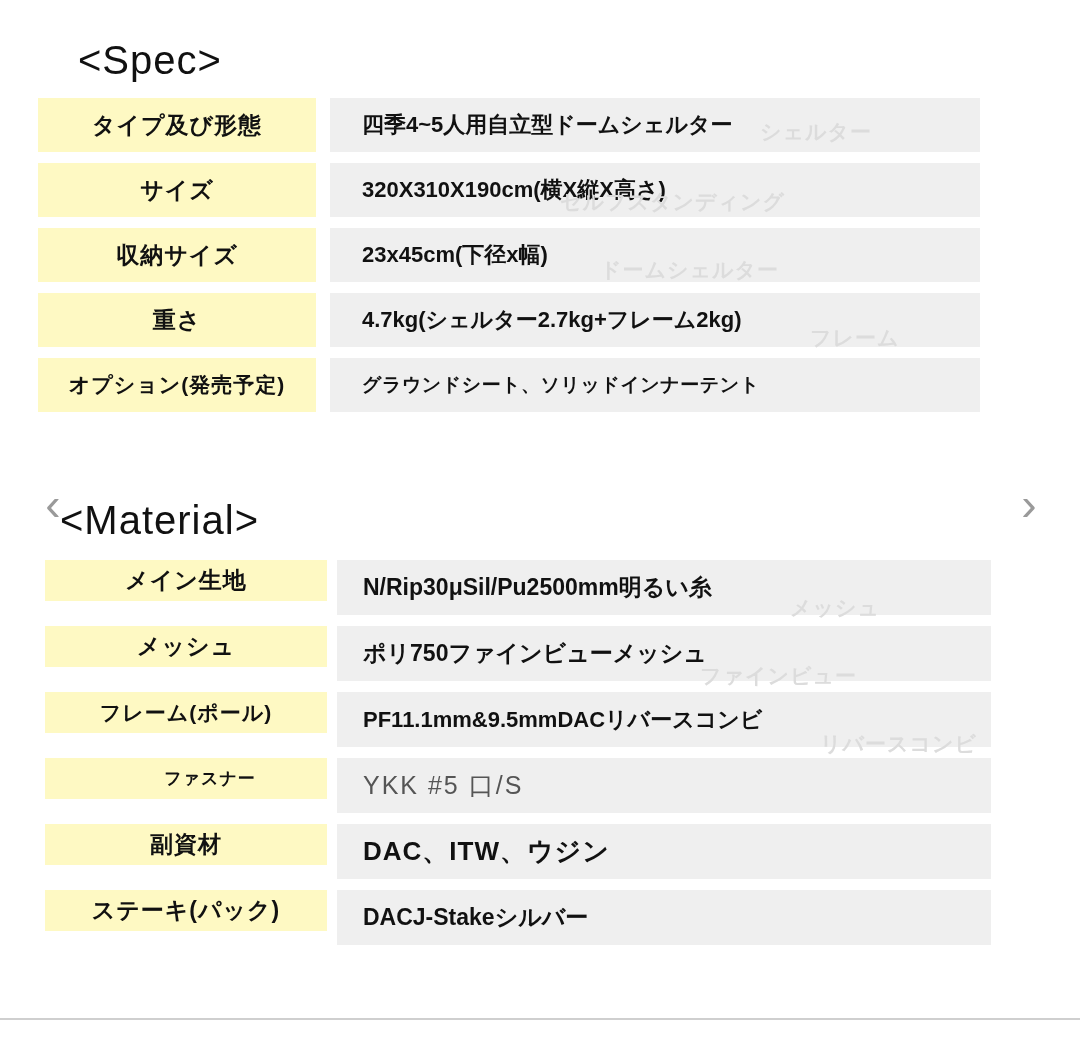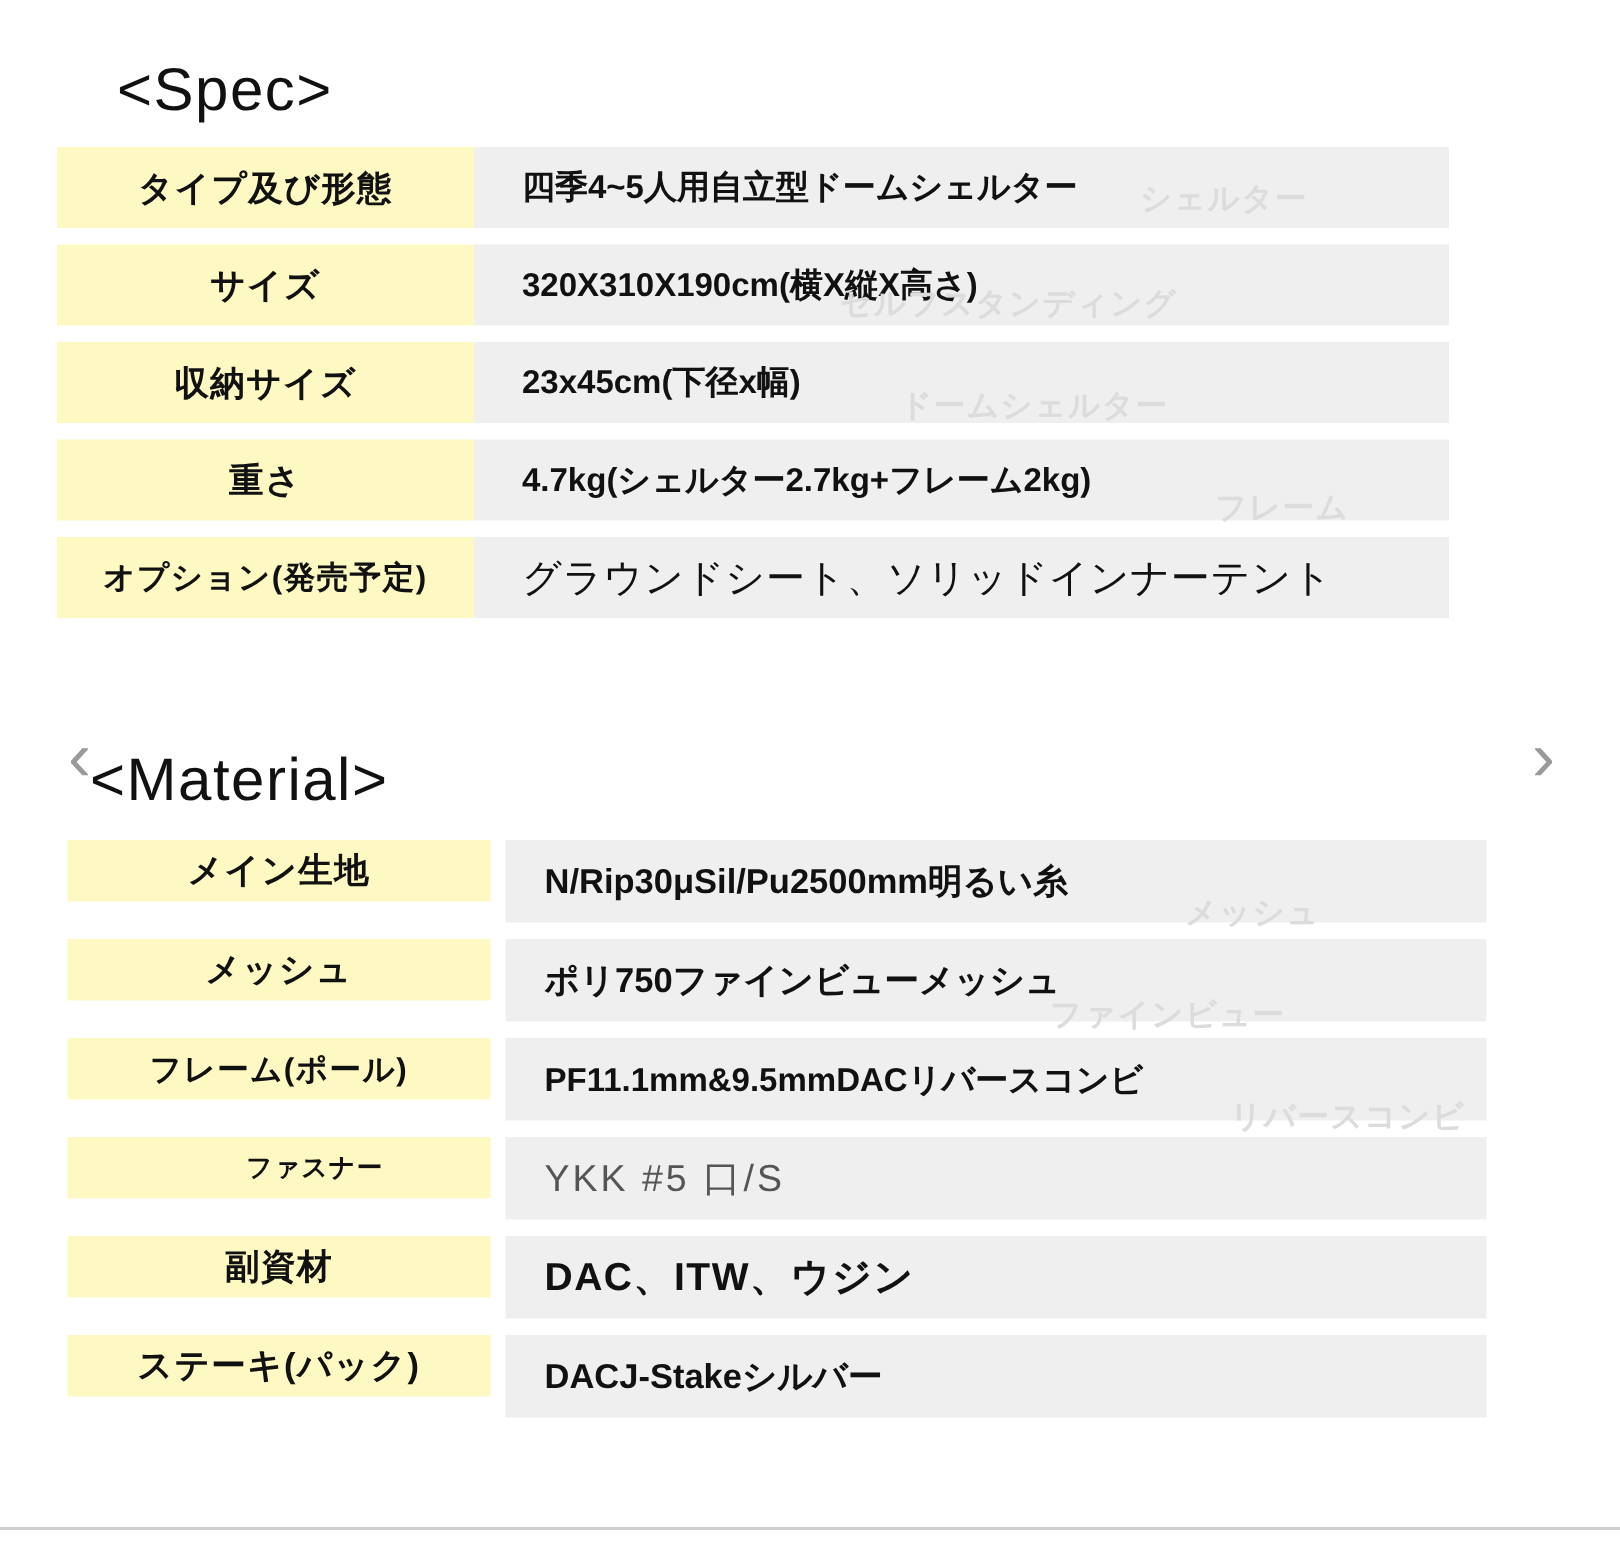--- a/index.html
+++ b/index.html
@@ -93,26 +93,27 @@
   #spec-table .row { margin-left: 38px; }
   #spec-table .cell-label {
     width: 278px;
     height: 54px;
     font-size: 23px;
     letter-spacing: 1px;
   }
   #spec-table .cell-value {
     width: 650px;
     height: 54px;
+    margin-left: 14px;
     padding-left: 32px;
     font-size: 22px;
     font-weight: bold;
   }
   #spec-table .row:nth-child(5) .cell-label { font-size: 21px; }
-  #spec-table .row:nth-child(5) .cell-value { font-size: 26px; font-weight: normal; letter-spacing: 0.5px; }
+  #spec-table .row:nth-child(5) .cell-value { font-size: 19px; font-weight: bold; letter-spacing: 0.5px; }
 
   
   #material-table .row { margin-left: 45px; }
   #material-table .cell-label {
     width: 282px;
     height: 41px;
     font-size: 23px;
     letter-spacing: 1px;
   }
   #material-table .cell-value {

